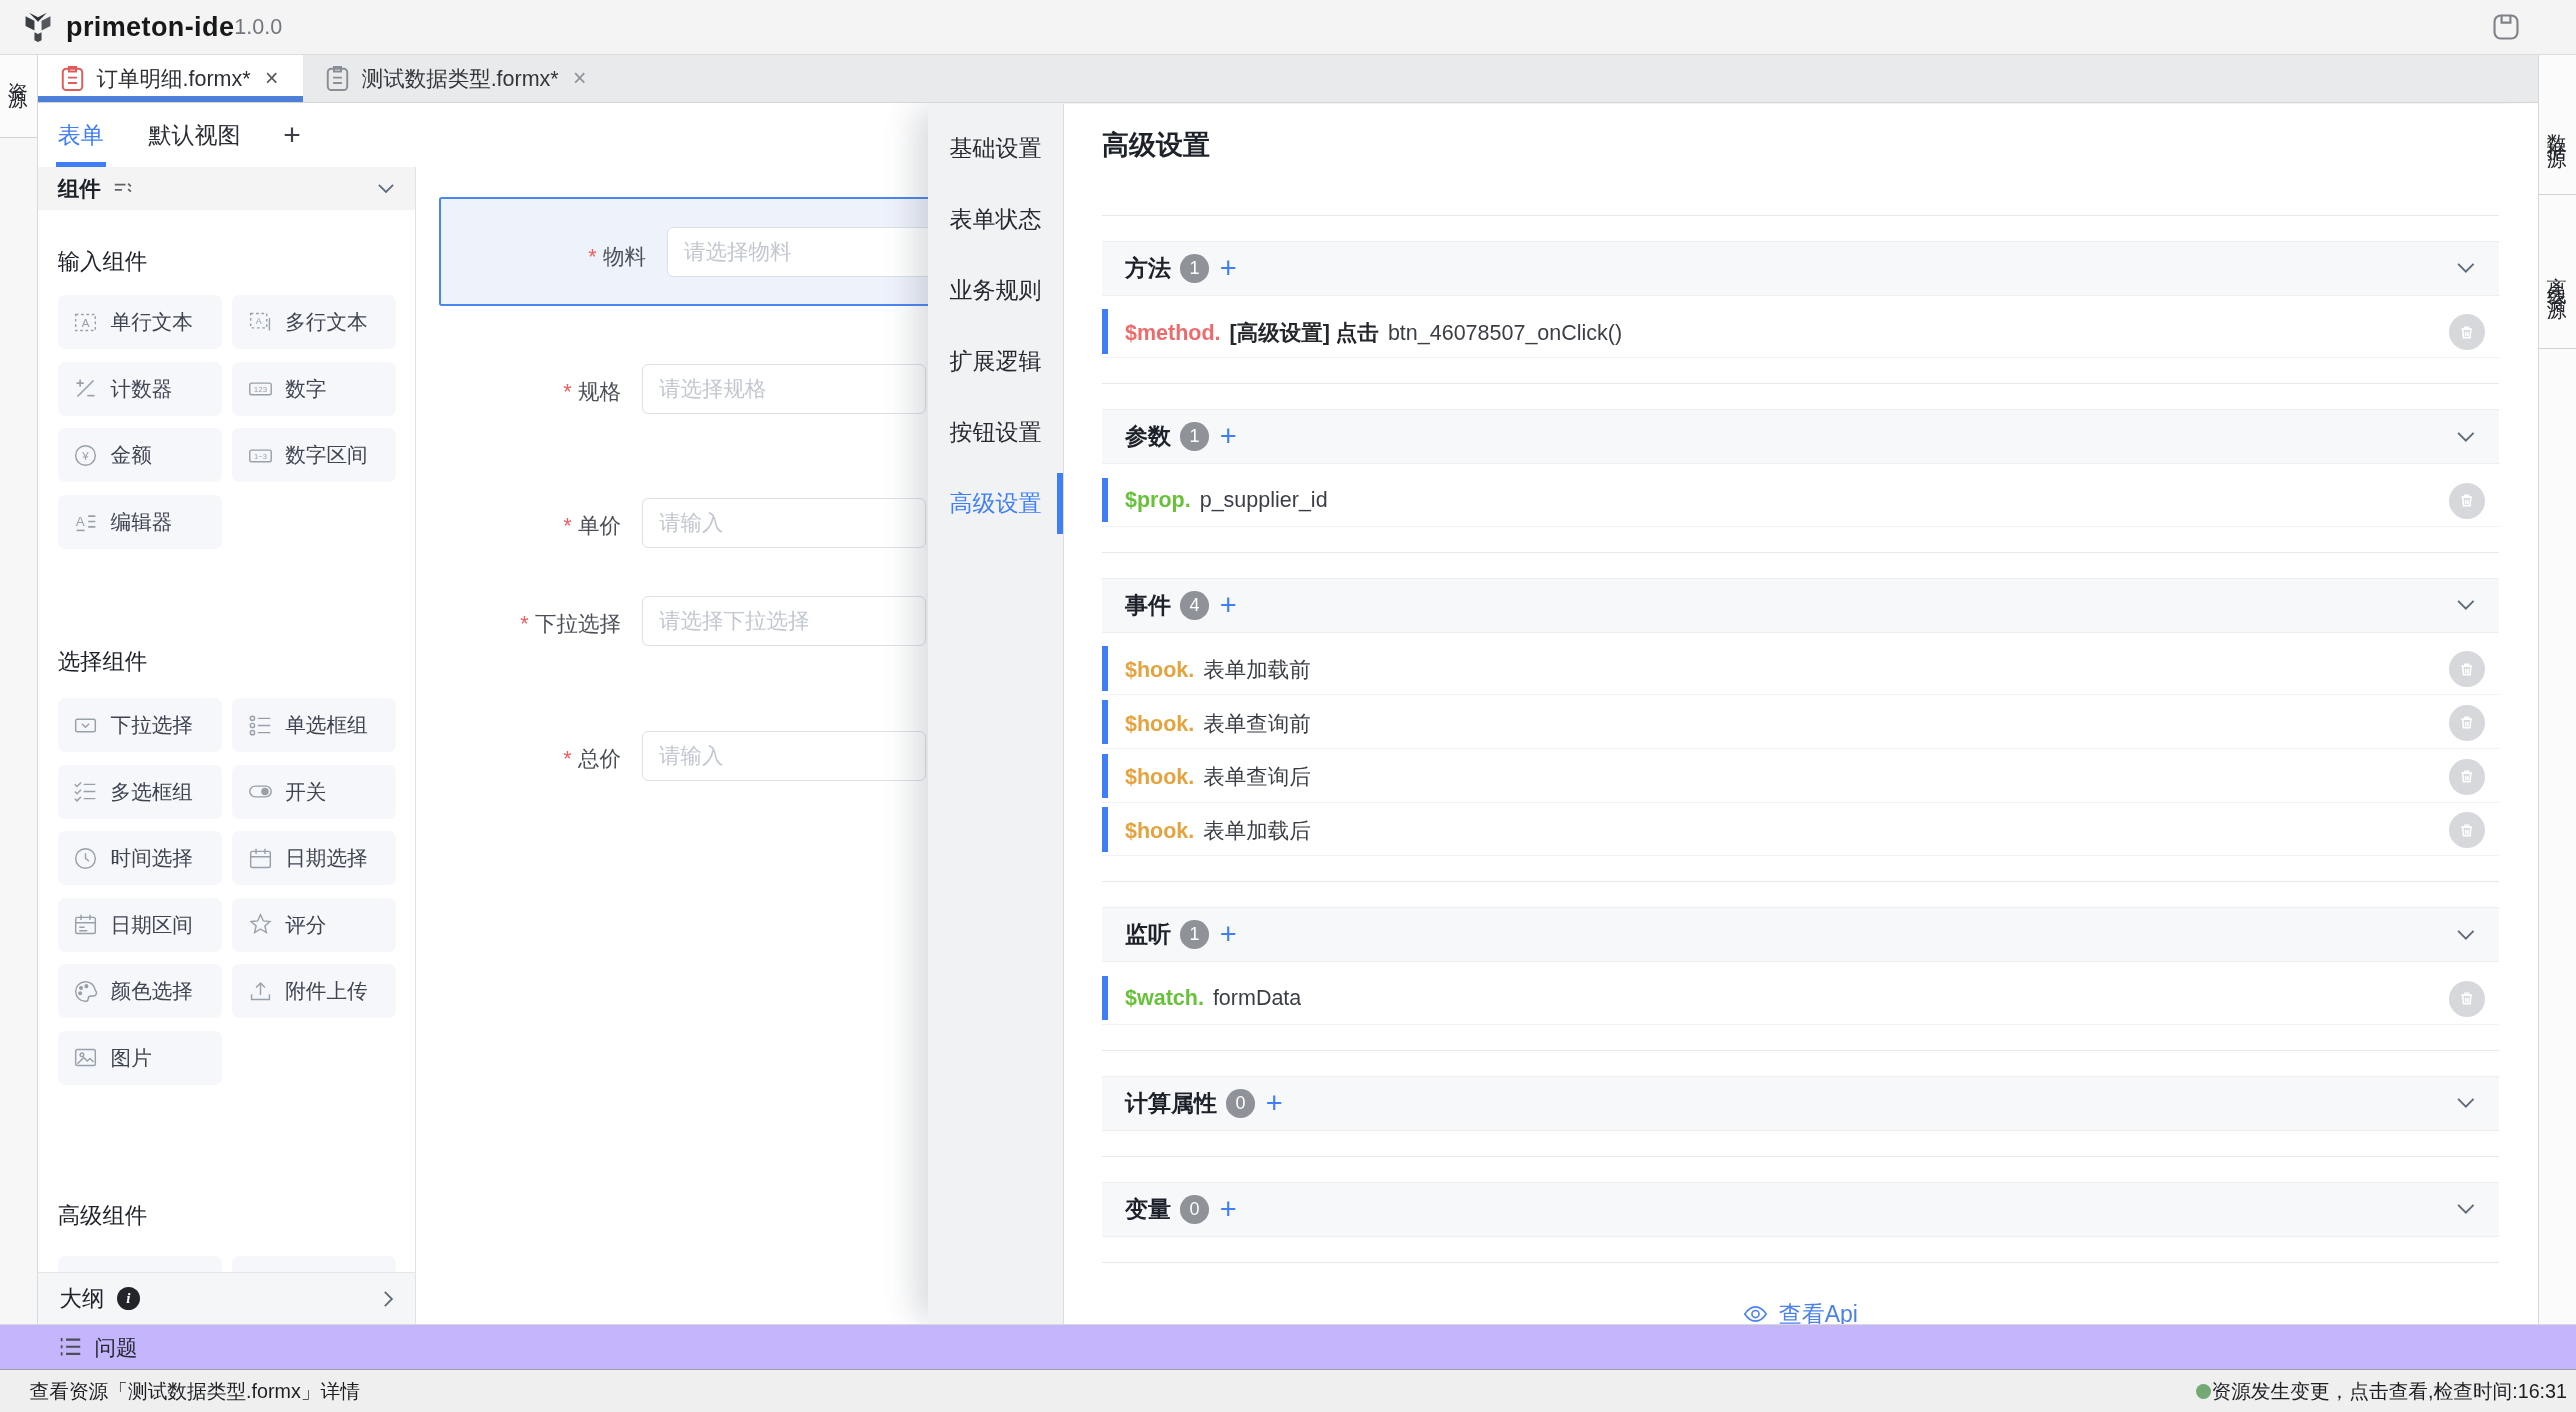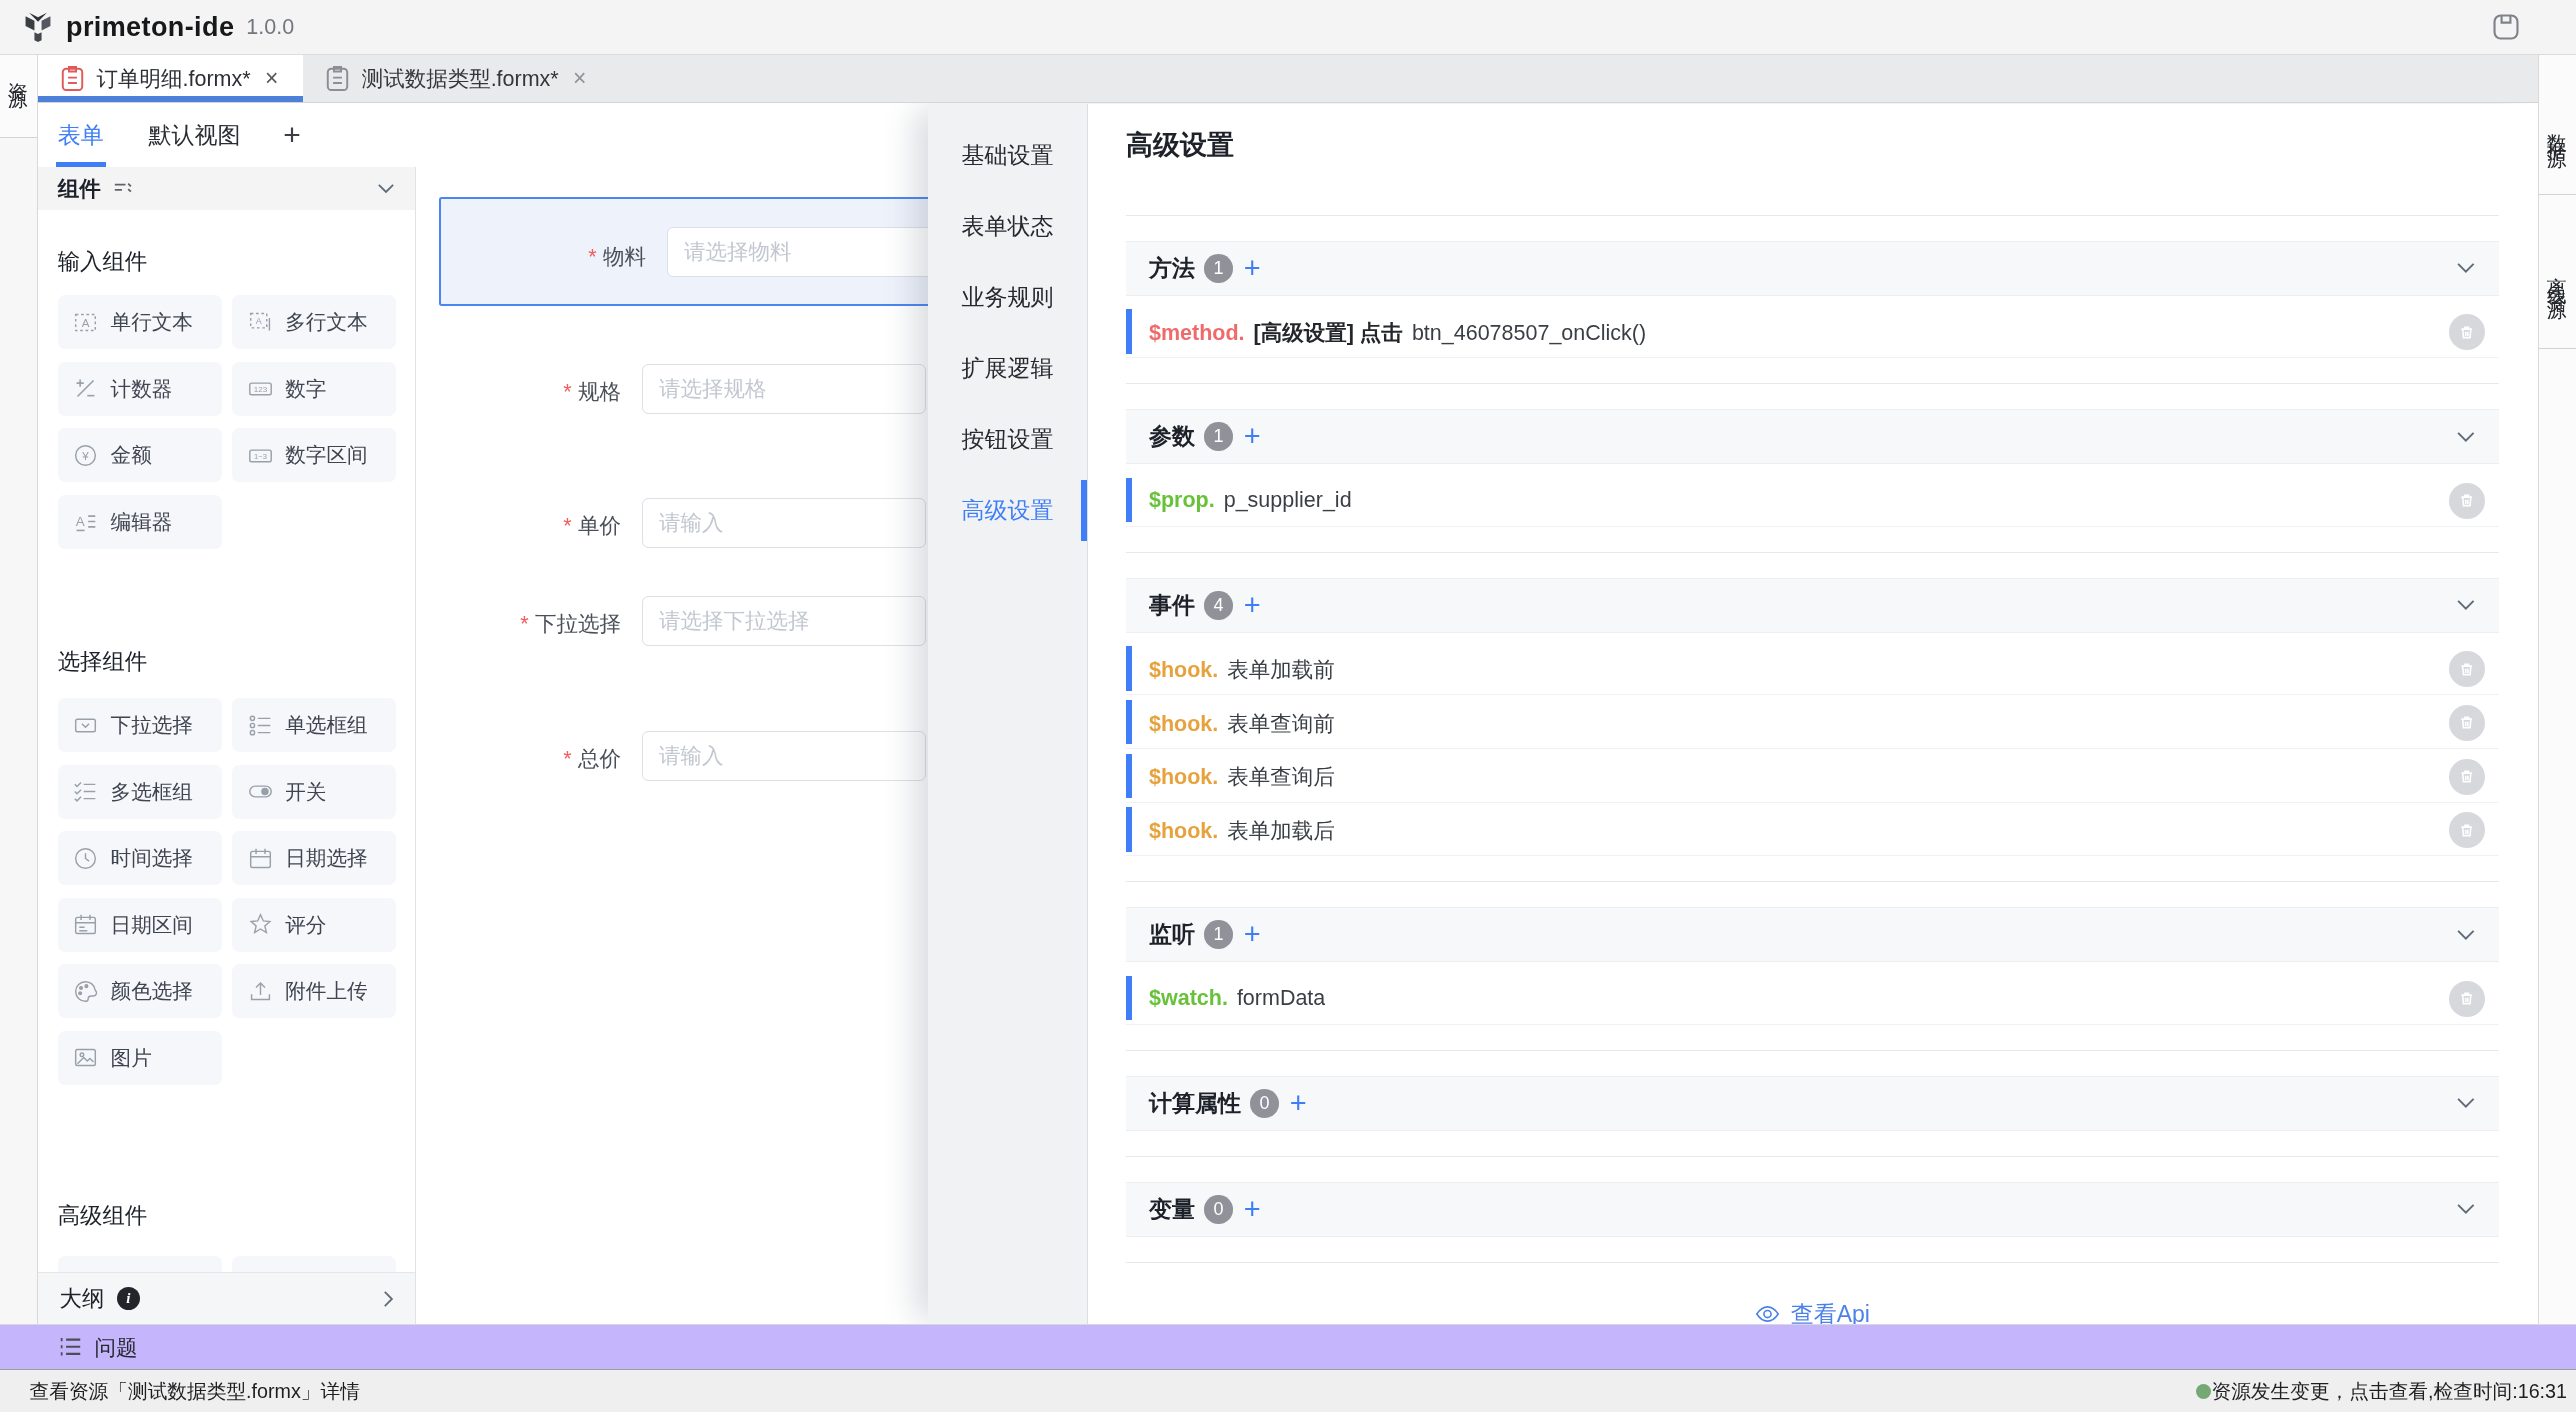--- a/index.html
+++ b/index.html
@@ -5,21 +5,21 @@
   * { margin:0; padding:0; box-sizing:border-box; }
   html,body { background:#dfe1e4; }
   body { font-family:"Liberation Sans","DejaVu Sans",sans-serif; }
   .app { position:relative; width:2576px; height:1412px; background:#fff; overflow:hidden; }
 
   
   .titlebar { height:55px; background:#f4f4f4; border-bottom:0.9px solid #dcdcdc;
               display:flex; align-items:center; padding:0 21.5px; }
   .logo { width:32px; height:32px; margin-right:12.5px; }
   .app-name { font-size:27px; font-weight:700; color:#17181a; letter-spacing:0.4px; }
-  .app-ver { font-size:21.5px; color:#72767d; margin-left:12px; }
+  .app-ver { font-size:21.5px; color:#72767d; margin-left:0; }
   .tb-spacer { flex:1; }
   .save-btn { width:30px; height:30px; margin-right:34px; background:none; border:none; cursor:pointer; }
 
   
   .workrow { display:flex; height:1269px; }
   .rail { background:#f7f7f7; font-size:19.7px; color:#24272c; }
   .rail-left { width:38px; border-right:0.9px solid #d9d9d9; }
   .rail-right { width:38px; border-left:0.9px solid #d9d9d9; background:#fbfbfb; }
   .rail-label { writing-mode:vertical-rl; text-orientation:upright; letter-spacing:8px;
                 display:flex; justify-content:center; }
@@ -81,21 +81,21 @@
             font-family:"Liberation Sans","DejaVu Sans",sans-serif; }
   .finput::placeholder { color:#c2c7d0; }
   .sel-box { position:absolute; left:23px; top:30px; width:492px; height:109px;
              border:2.7px solid #4a86f0; background:#eef2fb; border-radius:2.7px; }
   .sel-box .flabel { top:43px; }
   .sel-box .finput { top:28px; background:#fff; }
 
   
   .overlay { position:absolute; left:890px; top:0.9px; right:0; bottom:0; display:flex;
              box-shadow:-18px 0 30px -5.4px rgba(70,80,100,0.20); }
-  .smenu { width:160px; background:#f1f2f4; border-right:0.9px solid #dcdde0; padding-top:16px; flex:none; }
+  .smenu { width:136px; background:#f1f2f4; border-right:0.9px solid #dcdde0; padding-top:9px; flex:none; }
   .smenu-item { position:relative; height:71px; display:flex; align-items:center; justify-content:center;
                 font-size:23px; color:#262a30; cursor:pointer; }
   .smenu-item.active { color:#3f7ef7; }
   .smenu-item.active .abar { position:absolute; right:0; top:5.4px; bottom:5.4px; width:6.3px; background:#3f7ef7; }
   .scontent { flex:1; background:#fff; padding:23px 39px 0 38px; overflow:hidden; position:relative; }
   .s-title { font-size:27px; font-weight:600; color:#1d2129; }
   .hdiv { height:0.9px; background:#e6e8eb; }
   .hd0 { margin-top:52px; }
   .hd { margin-top:25px; }
   .band { margin-top:25px; height:55px; background:#f7f8fa; border-top:0.9px solid #eceef1; border-bottom:0.9px solid #eceef1;

